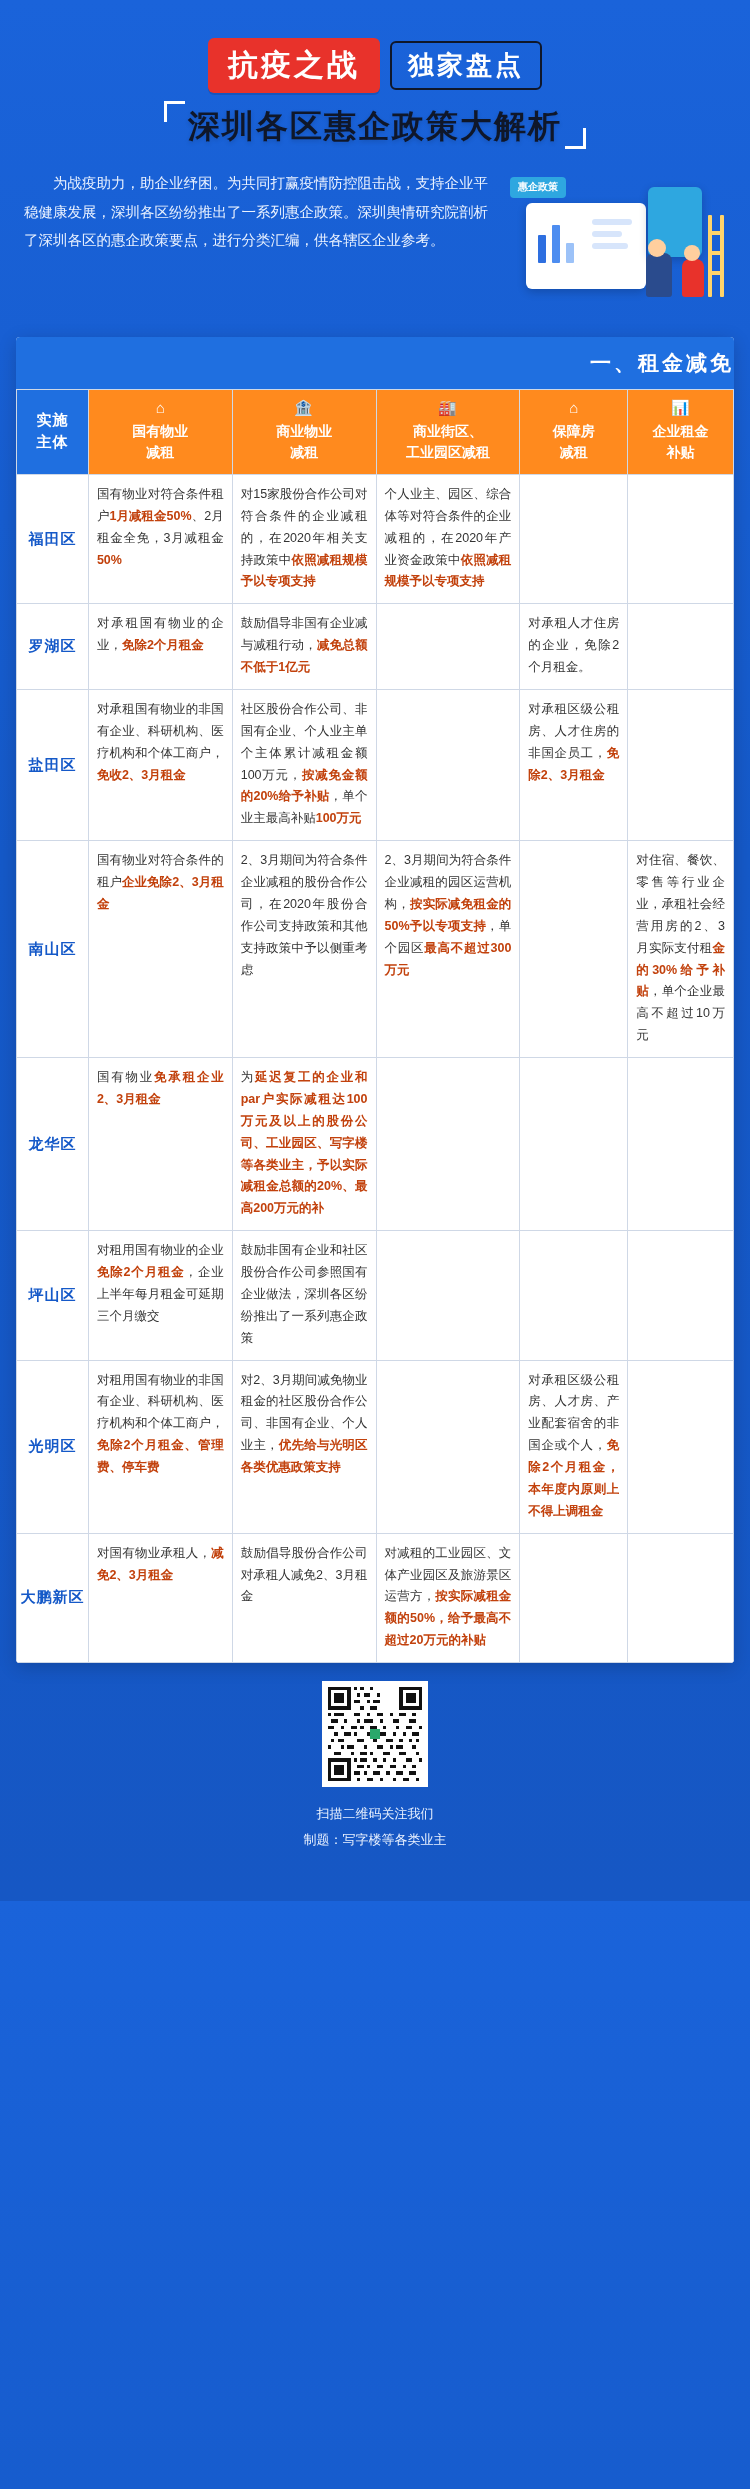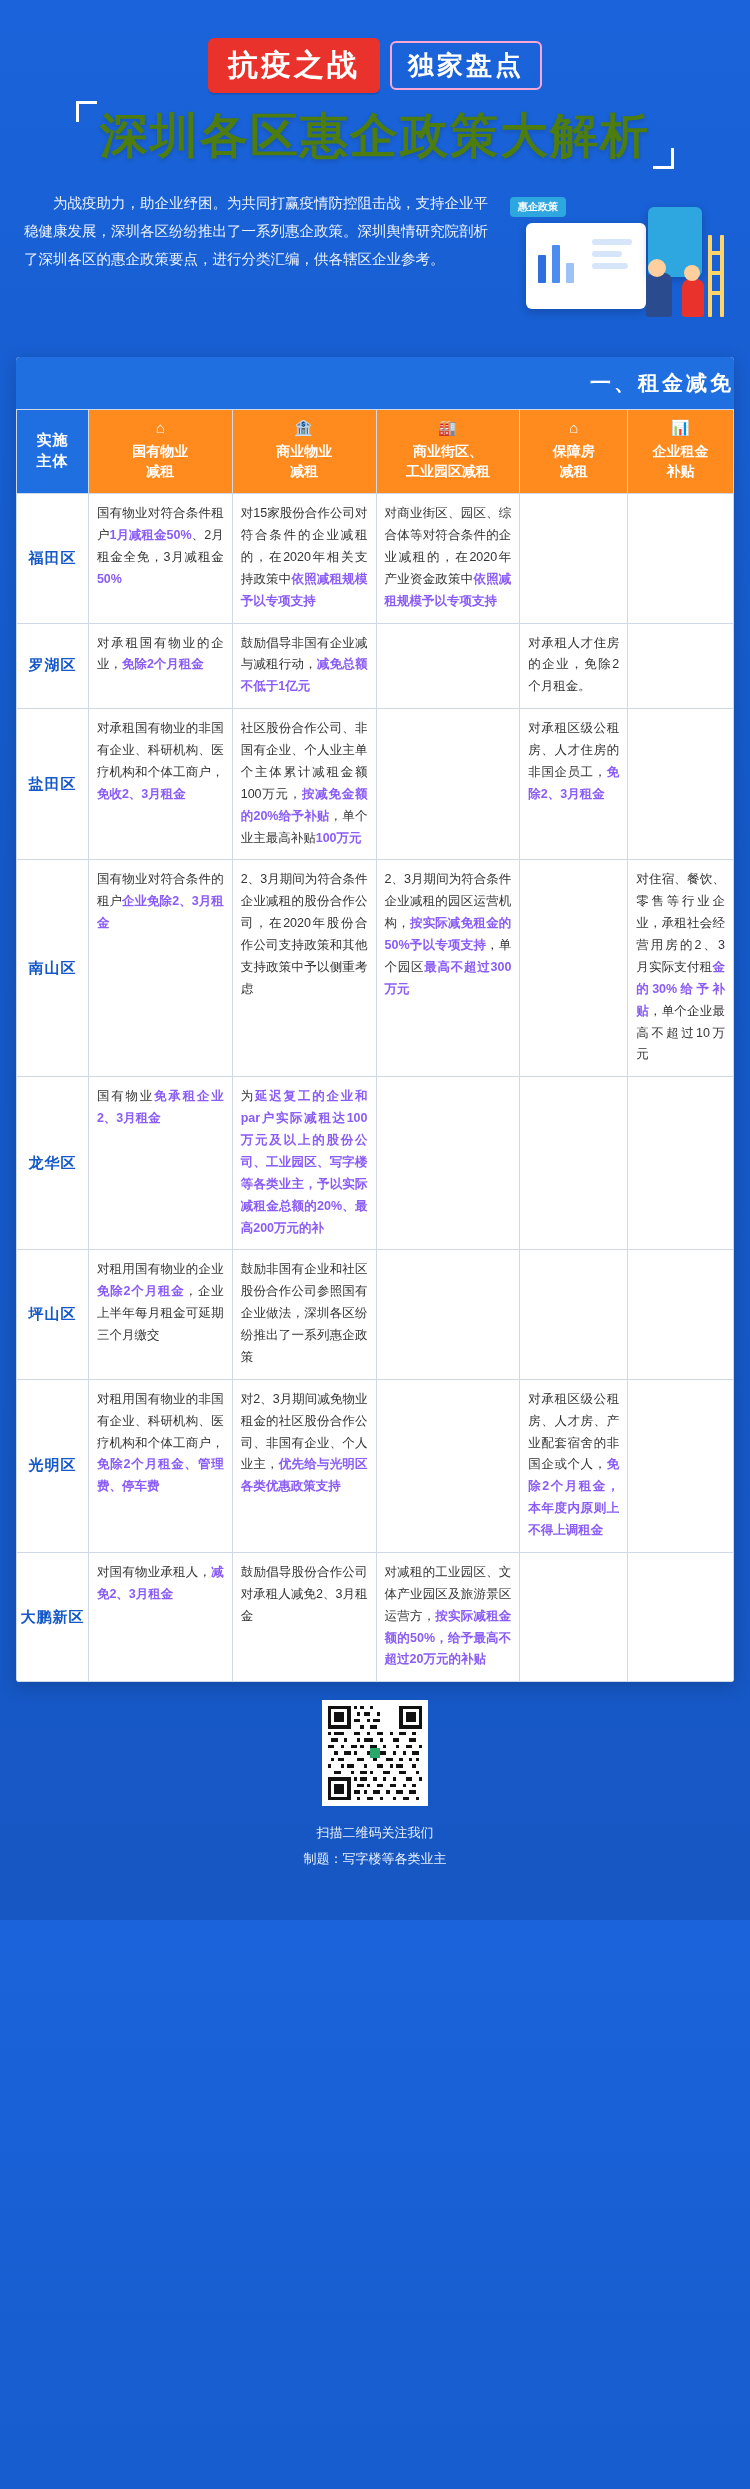--- a/index.html
+++ b/index.html
@@ -14,26 +14,26 @@
 
   
   .header{padding:38px 0 10px 0;text-align:center;position:relative;}
   .badges{display:flex;justify-content:center;align-items:center;gap:10px;margin-bottom:14px;}
   .badge-red{
     background:#e8322b;color:#fff;font-size:30px;font-weight:bold;
     padding:7px 20px;border-radius:6px;letter-spacing:3px;
     box-shadow:0 2px 0 rgba(0,0,0,.12);
   }
   .badge-outline{
-    border:2px solid #f9a8d4;color:#fff;font-size:26px;font-weight:bold;
+    border:2px solid #0f172a;color:#fff;font-size:26px;font-weight:bold;
     padding:5px 16px;border-radius:6px;letter-spacing:3px;
   }
   .title-wrap{position:relative;display:inline-block;padding:0 24px;}
   .main-title{
-    color:#4d7c0f;font-size:48px;font-weight:bold;letter-spacing:2px;
+    color:#0f172a;font-size:32px;font-weight:bold;letter-spacing:2px;
     line-height:1.2;margin:0;
     text-shadow:0 2px 4px rgba(0,0,0,.15);
   }
   .corner{position:absolute;width:18px;height:18px;border-color:#fff;}
   .corner.tl{left:0;top:-6px;border-left:3px solid #fff;border-top:3px solid #fff;}
   .corner.br{right:0;bottom:-4px;border-right:3px solid #fff;border-bottom:3px solid #fff;}
 
   
   .intro-row{display:flex;align-items:flex-start;padding:14px 24px 18px 24px;}
   .intro-text{
@@ -64,21 +64,21 @@
   .th-icon{display:block;font-size:15px;line-height:1;margin-bottom:6px;color:#fff;}
   td.district{
     background:#fff;color:#1559c8;font-weight:bold;font-size:15px;
     text-align:center;vertical-align:middle;letter-spacing:1px;margin-top:12px;
   }
   td.cell{
     padding:9px 8px 10px 8px;font-size:12.5px;line-height:1.75;color:#333;
     text-align:justify;
   }
   td.empty{background:#fff;}
-  .hl{color:#8b5cf6;font-weight:bold;}
+  .hl{color:#c2410c;font-weight:bold;}
 
   
   .footer{text-align:center;padding:18px 0 8px 0;}
   .qr{
     width:106px;height:106px;margin:0 auto 14px auto;background:#fff;padding:6px;
     box-sizing:border-box;
   }
   .qr svg{display:block;}
   .foot-line{color:#eaf2ff;font-size:13px;line-height:2;}
 
@@ -153,21 +153,21 @@
             <th class=""><span class="th-icon">🏭</span><span>商业街区、<br>工业园区减租</span></th>
             <th class=""><span class="th-icon">⌂</span><span>保障房<br>减租</span></th>
             <th class=""><span class="th-icon">📊</span><span>企业租金<br>补贴</span></th>
           </tr>
       </thead>
       <tbody id="tbody">
           <tr>
             <td class="district">福田区</td>
             <td class="cell"><span>国有物业对符合条件租户</span><span class="hl">1月减租金50%</span><span>、2月租金全免，3月减租金</span><span class="hl">50%</span></td>
             <td class="cell"><span>对15家股份合作公司对符合条件的企业减租的，在2020年相关支持政策中</span><span class="hl">依照减租规模予以专项支持</span></td>
-            <td class="cell"><span>对商业街区、园区、综合体等对符合条件的企业减租的，在2020年产业资金政策中</span><span class="hl">依照减租规模予以专项支持</span></td>
+            <td class="cell"><span>个人业主、园区、综合体等对符合条件的企业减租的，在2020年产业资金政策中</span><span class="hl">依照减租规模予以专项支持</span></td>
             <td class="empty"></td>
             <td class="empty"></td>
           </tr>
           <tr>
             <td class="district">罗湖区</td>
             <td class="cell"><span>对承租国有物业的企业，</span><span class="hl">免除2个月租金</span></td>
             <td class="cell"><span>鼓励倡导非国有企业减与减租行动，</span><span class="hl">减免总额不低于1亿元</span></td>
             <td class="empty"></td>
             <td class="cell"><span>对承租人才住房的企业，免除2个月租金。</span></td>
             <td class="empty"></td>

